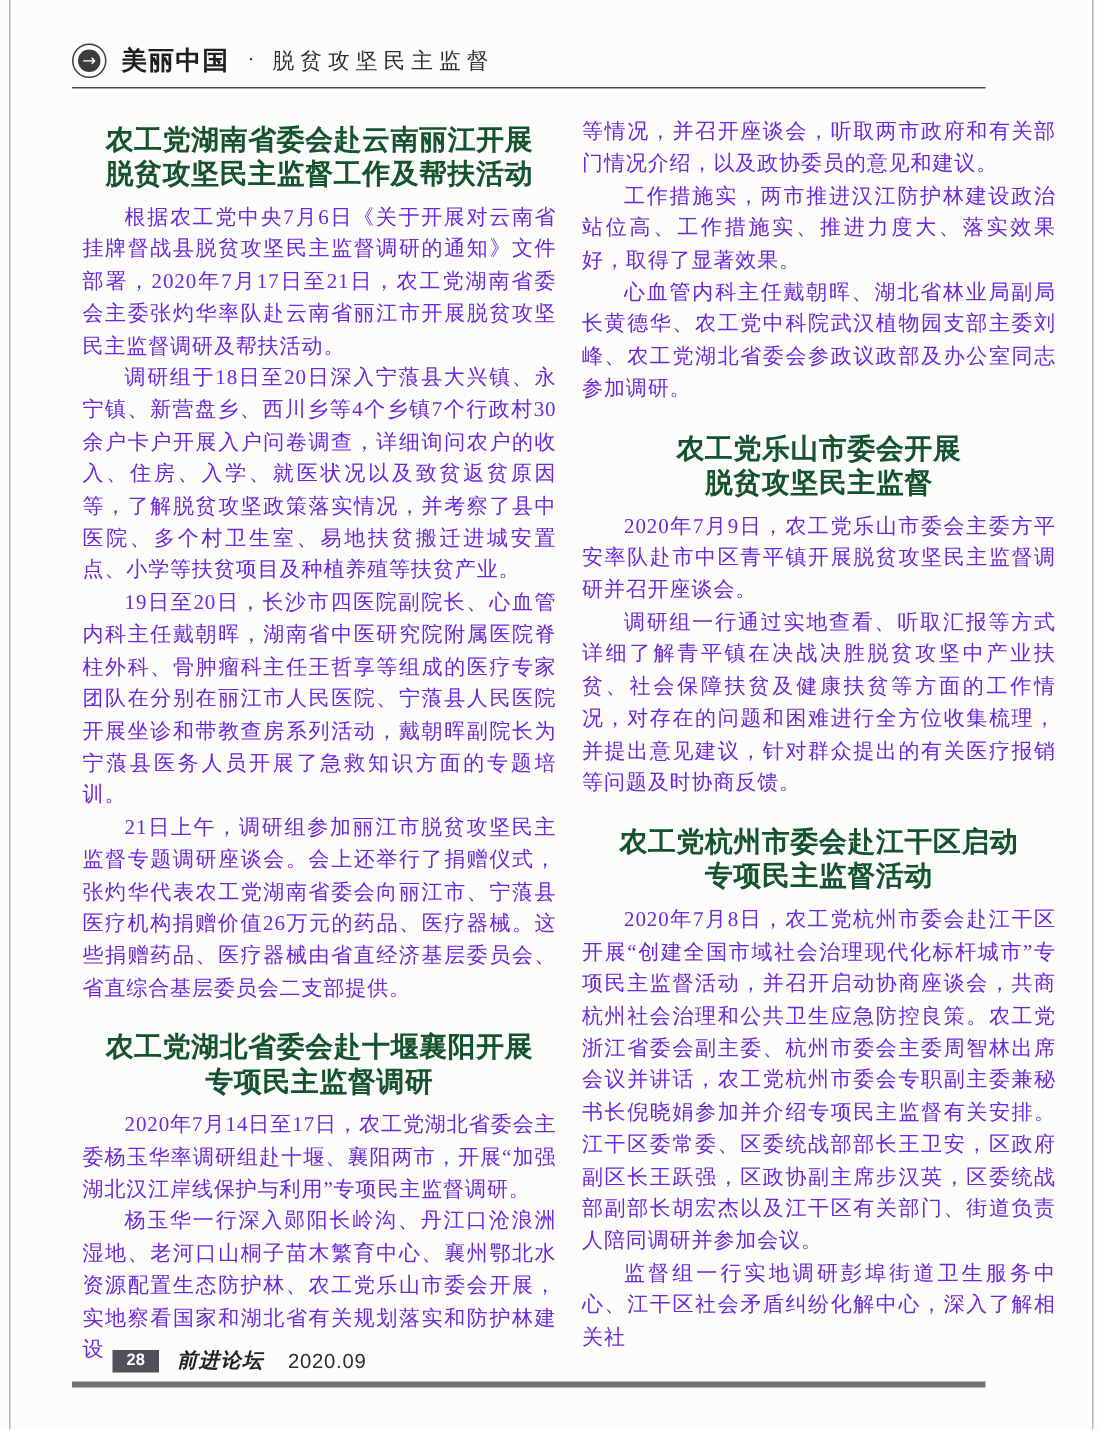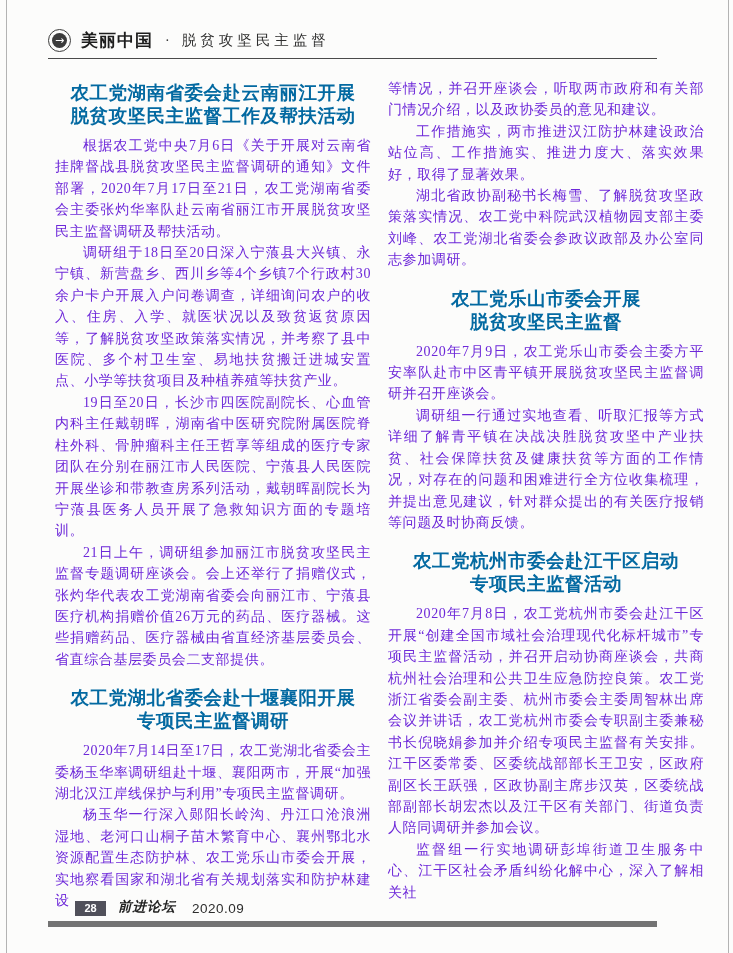--- a/index.html
+++ b/index.html
@@ -43,38 +43,38 @@
   
   .columns{
     position:absolute;top:78px;left:55px;width:648px;
     display:flex;gap:17px;
   }
   .col{width:316px;flex:0 0 316px;}
 
   .article-title{
     font-family:"Liberation Sans","DejaVu Sans",sans-serif;
     font-weight:bold;font-size:18.5px;line-height:23px;
-    text-align:center;color:#0369a1;letter-spacing:0.5px;
+    text-align:center;color:#14532d;letter-spacing:0.5px;
     margin:16px 0 8px 0;
   }
   .article-title.first{margin-top:3px;}
   .article-title span{display:block;}
 
   .para{
     font-size:14px;line-height:21.4px;letter-spacing:0.6px;
     text-align:justify;margin:0;color:#6d28d9;
     text-indent:2em;
   }
   .para.no-indent{text-indent:0;}
 
   
   .footer{
     position:absolute;top:898px;left:48px;width:609px;
-    display:flex;align-items:flex-end;
-    padding-bottom:5px;border-bottom:6px solid #737373;
+    display:flex;align-items:center;
+    padding-bottom:5px;border-bottom:4px solid #737373;
   }
   .page-num-box{
     margin-left:27px;width:31px;height:15px;background:#50505a;
     color:#fff;font-family:"Liberation Sans","DejaVu Sans",sans-serif;
     font-size:11px;font-weight:bold;text-align:center;line-height:15px;
     flex:0 0 auto;
   }
   .journal-name{
     margin-left:12px;
     font-family:"Liberation Sans","DejaVu Sans",sans-serif;
@@ -118,21 +118,21 @@
         <span>农工党湖北省委会赴十堰襄阳开展</span>
         <span>专项民主监督调研</span>
       </h2>
       <p class="para">2020年7月14日至17日，农工党湖北省委会主委杨玉华率调研组赴十堰、襄阳两市，开展“加强湖北汉江岸线保护与利用”专项民主监督调研。</p>
       <p class="para">杨玉华一行深入郧阳长岭沟、丹江口沧浪洲湿地、老河口山桐子苗木繁育中心、襄州鄂北水资源配置生态防护林、农工党乐山市委会开展，实地察看国家和湖北省有关规划落实和防护林建设</p>
     </div>
 
     <div class="col">
       <p class="para no-indent">等情况，并召开座谈会，听取两市政府和有关部门情况介绍，以及政协委员的意见和建议。</p>
       <p class="para">工作措施实，两市推进汉江防护林建设政治站位高、工作措施实、推进力度大、落实效果好，取得了显著效果。</p>
-      <p class="para">湖北省政协副秘书长梅雪、了解脱贫攻坚政策落实情况、农工党中科院武汉植物园支部主委刘峰、农工党湖北省委会参政议政部及办公室同志参加调研。</p>
+      <p class="para">心血管内科主任戴朝晖、湖北省林业局副局长黄德华、农工党中科院武汉植物园支部主委刘峰、农工党湖北省委会参政议政部及办公室同志参加调研。</p>
 
       <h2 class="article-title">
         <span>农工党乐山市委会开展</span>
         <span>脱贫攻坚民主监督</span>
       </h2>
       <p class="para">2020年7月9日，农工党乐山市委会主委方平安率队赴市中区青平镇开展脱贫攻坚民主监督调研并召开座谈会。</p>
       <p class="para">调研组一行通过实地查看、听取汇报等方式详细了解青平镇在决战决胜脱贫攻坚中产业扶贫、社会保障扶贫及健康扶贫等方面的工作情况，对存在的问题和困难进行全方位收集梳理，并提出意见建议，针对群众提出的有关医疗报销等问题及时协商反馈。</p>
 
       <h2 class="article-title">
         <span>农工党杭州市委会赴江干区启动</span>

